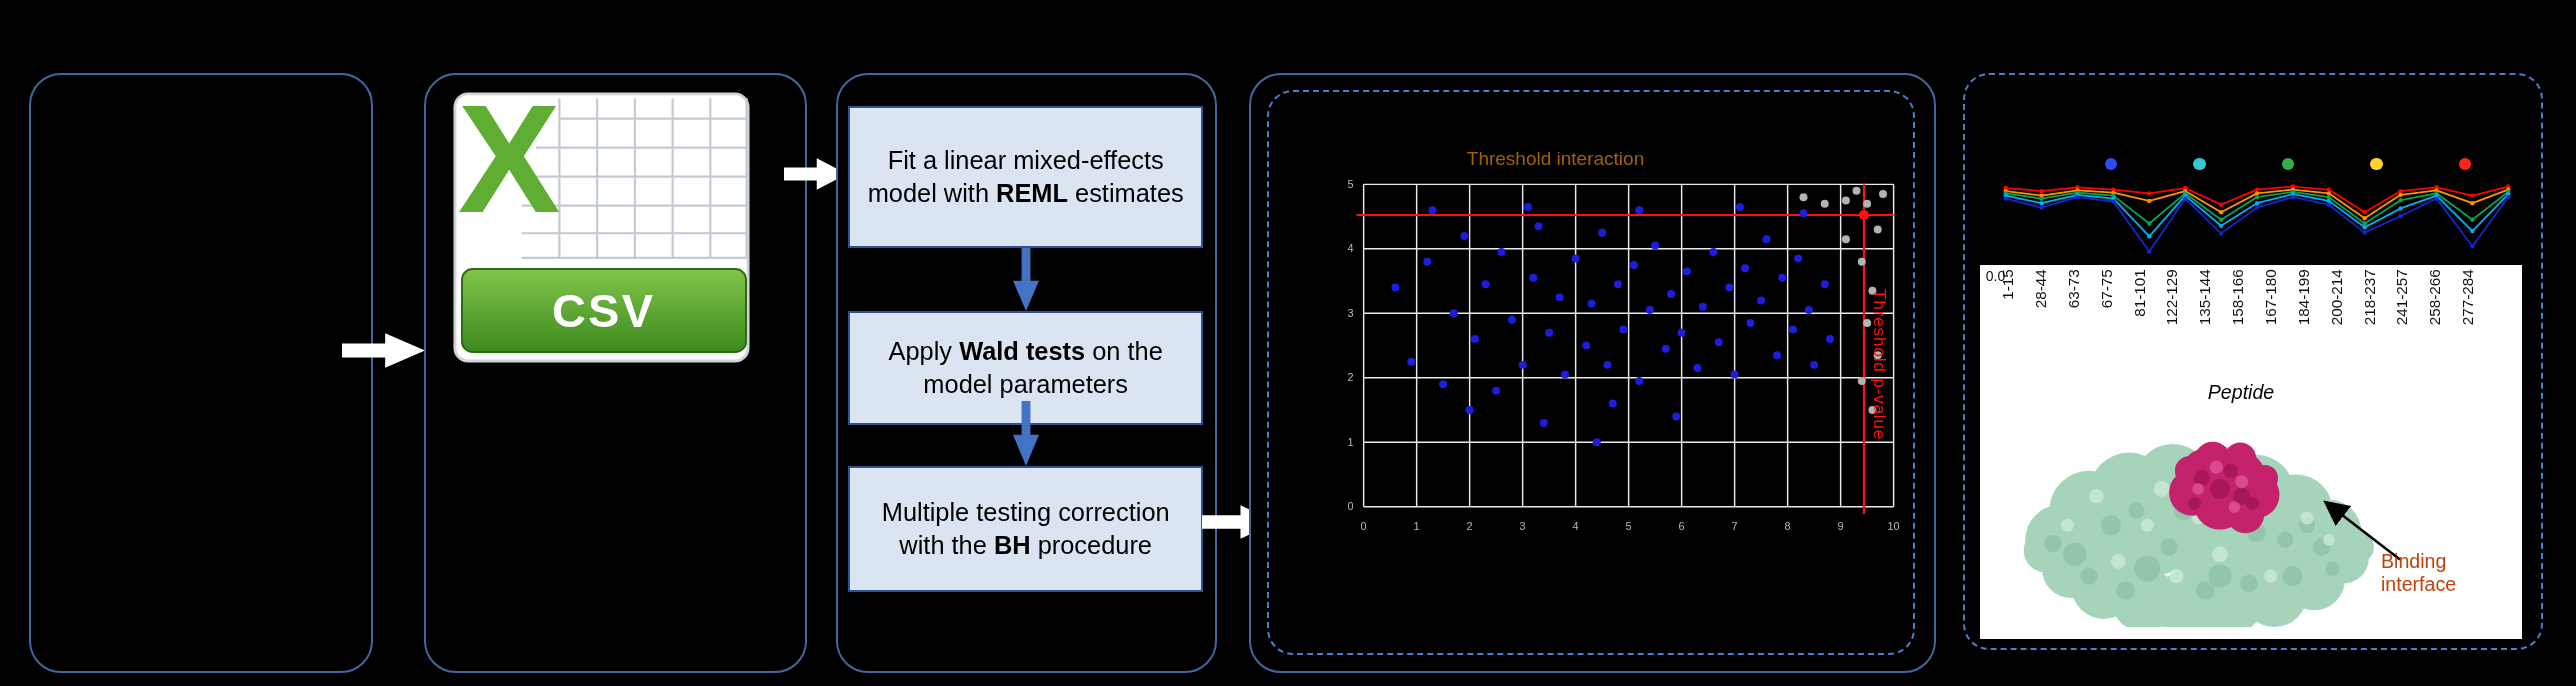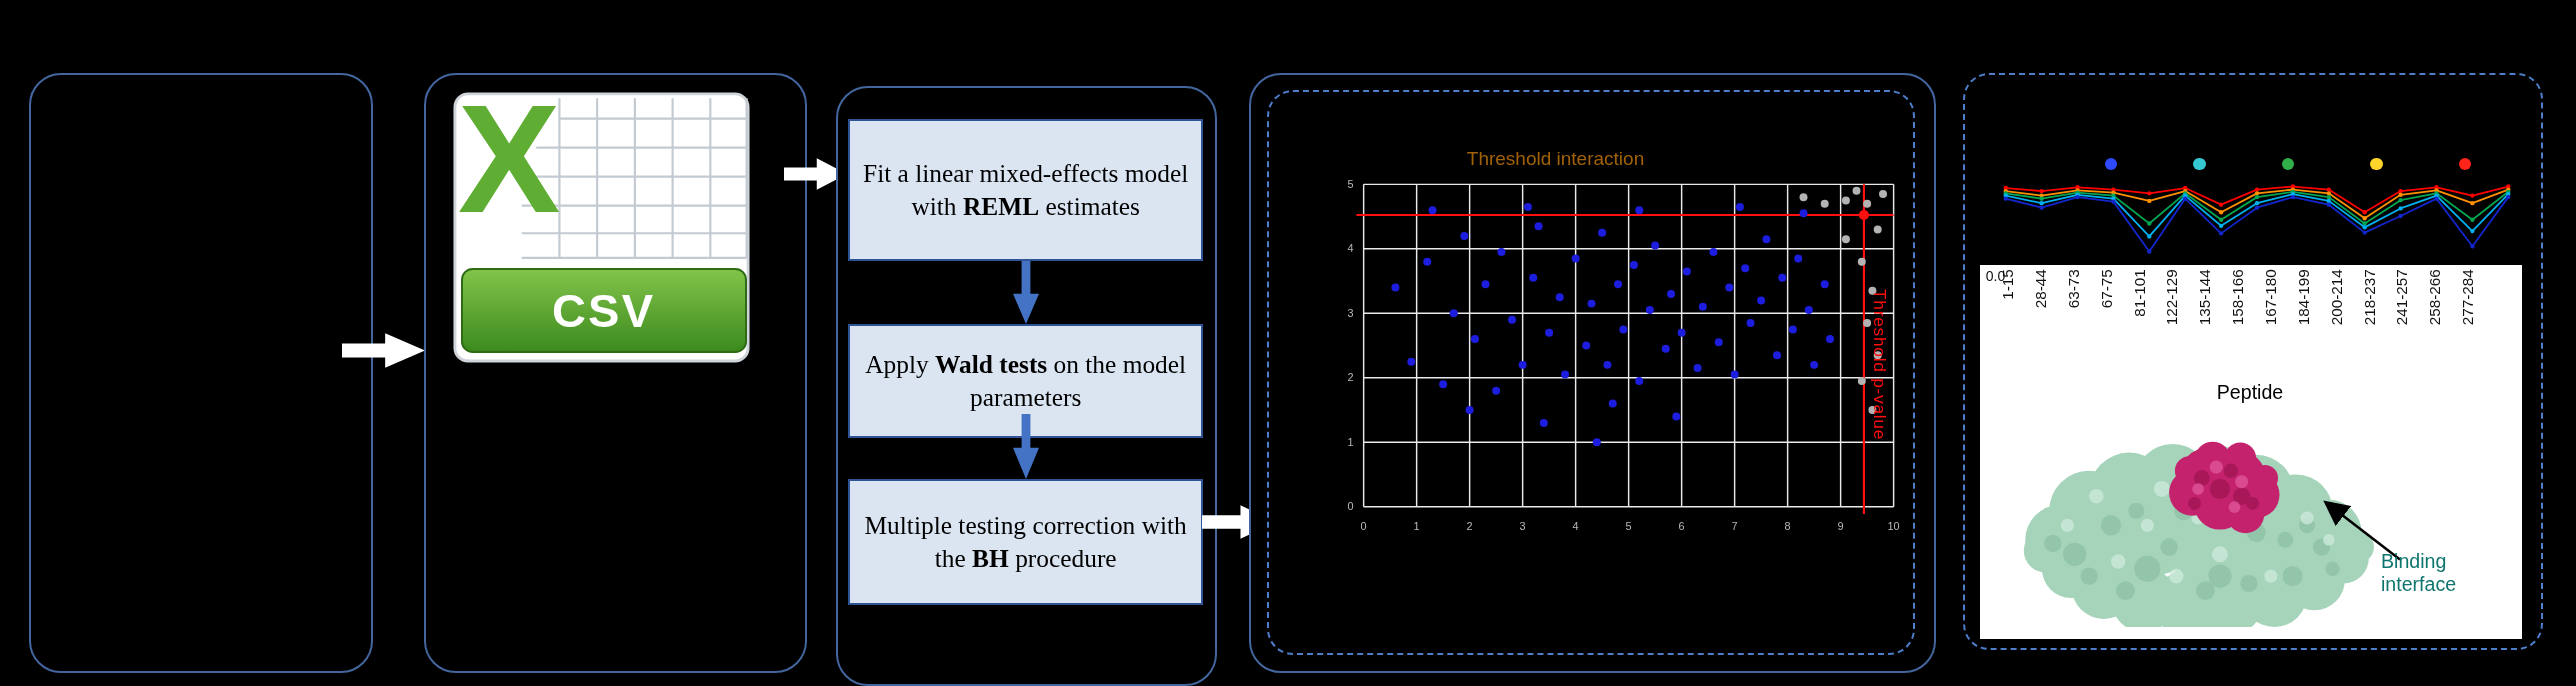--- a/index.html
+++ b/index.html
@@ -28,21 +28,21 @@
   .red-label{position:absolute;color:#a16207;font-size:19px;text-align:center;}
   .vlabel{position:absolute;writing-mode:vertical-rl;color:#ff0f0f;font-size:17.4px;letter-spacing:0.7px;}
   
   .legend-dots{position:absolute;display:flex;gap:76px;}
   .legend-dot{width:12.4px;height:12.4px;border-radius:50%;display:inline-block;}
   .white-card{position:absolute;background:#fff;}
   .ytick{position:absolute;left:5.8px;top:2.9px;font-size:14px;color:#111;}
   .pep-label{position:absolute;width:109px;height:17.4px;line-height:17.4px;text-align:right;
              transform:rotate(-90deg);font-size:15.3px;color:#111;}
   .axis-title{position:absolute;text-align:center;font-size:19.6px;color:#000;}
-  .binding-label{position:absolute;font-size:19.6px;line-height:1.15;color:#0f766e;}
+  .binding-label{position:absolute;font-size:19.6px;line-height:1.15;color:#c2410c;}
 </style>
 </head>
 <body>
 
 <div id="canvas">
 
   <div class="panel" style="left:29px;top:73px;width:340px;height:596px;"></div>
 
   <div class="flow-arrow" style="left:342px;top:331px;width:83px;height:39px;"></div>
 
@@ -65,21 +65,21 @@
             <line x1="100" y1="230" x2="410" y2="230"></line>
         </g>
       </svg>
       <div class="csv-x">X</div>
       <div class="csv-banner">CSV</div>
     </div>
   </div>
 
   <div class="flow-arrow" style="left:784px;top:156px;width:63px;height:36px;"></div>
 
-  <div class="panel" style="left:836px;top:86px;width:377px;height:596px;font-family:Liberation Serif, serif;">
+  <div class="panel" style="left:836px;top:73px;width:377px;height:596px;">
     <div class="step-box" style="top:30.5px;height:142px;">
       <span><span>Fit a linear mixed-effects model with </span><b>REML</b><span> estimates</span></span>
     </div>
     <div class="down-arrow" style="left:175px;top:173px;width:26px;height:63px;"></div>
     <div class="step-box" style="top:236px;height:114px;">
       <span><span>Apply </span><b>Wald tests</b><span> on the model parameters</span></span>
     </div>
     <div class="down-arrow" style="left:175px;top:326px;width:26px;height:65px;"></div>
     <div class="step-box" style="top:391px;height:126px;">
       <span><span>Multiple testing correction with the </span><b>BH</b><span> procedure</span></span>
@@ -312,21 +312,21 @@
         <div class="pep-label" style="left: 170px; top: 50px;">135-144</div>
         <div class="pep-label" style="left: 203px; top: 50px;">158-166</div>
         <div class="pep-label" style="left: 236px; top: 50px;">167-180</div>
         <div class="pep-label" style="left: 269px; top: 50px;">184-199</div>
         <div class="pep-label" style="left: 302px; top: 50px;">200-214</div>
         <div class="pep-label" style="left: 335px; top: 50px;">218-237</div>
         <div class="pep-label" style="left: 367px; top: 50px;">241-257</div>
         <div class="pep-label" style="left: 400px; top: 50px;">258-266</div>
         <div class="pep-label" style="left: 433px; top: 50px;">277-284</div>
       </div>
-    <div class="axis-title" style="left:12px;top:116px;width:516px;">Peptide</div>
+    <div class="axis-title" style="left:3px;top:116px;width:516px;font-style:italic;">Peptide</div>
 
     <svg viewBox="0 0 530 300" width="385" height="218" style="position:absolute;left:22px;top:144px;">
       <g fill="#a5d4ba">
         <circle cx="80" cy="180" r="48"></circle>
           <circle cx="120" cy="140" r="55"></circle>
           <circle cx="175" cy="115" r="55"></circle>
         <circle cx="235" cy="100" r="52"></circle>
           <circle cx="295" cy="100" r="50"></circle>
           <circle cx="350" cy="115" r="52"></circle>
         <circle cx="405" cy="140" r="50"></circle>

